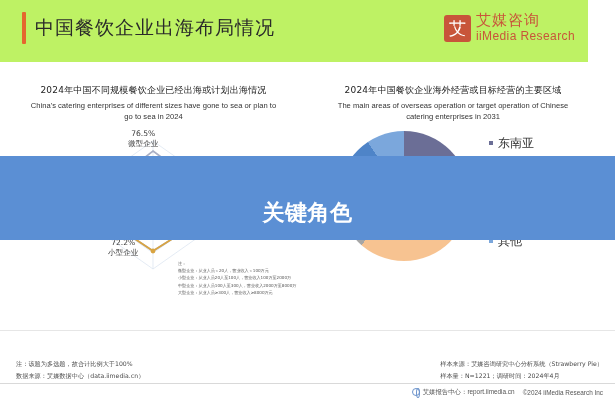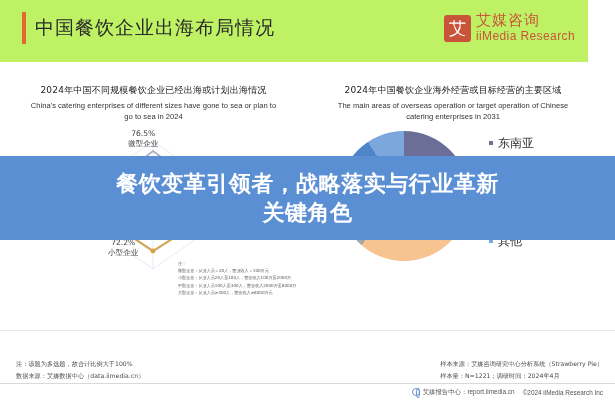--- a/index.html
+++ b/index.html
@@ -253,21 +253,21 @@
       <div class="legend-row">
         <span class="legend-sw" style="background:#7BA7DC"></span>
         <span class="legend-lb">其他</span>
       </div>
     </div>
   </div>
 </div>
 
 <div class="banner">
   <div class="banner-text">
-    <span>餐饮变革引领者，战略落实与行业革新</span><br>
+    <br>
     <span>关键角色</span>
   </div>
 </div>
 
 <div class="footer">
   <div class="foot-block foot-left">
     <div>注：该题为多选题，故合计比例大于100%</div>
     <div>数据来源：艾媒数据中心（data.iimedia.cn）</div>
   </div>
   <div class="foot-block foot-right">

